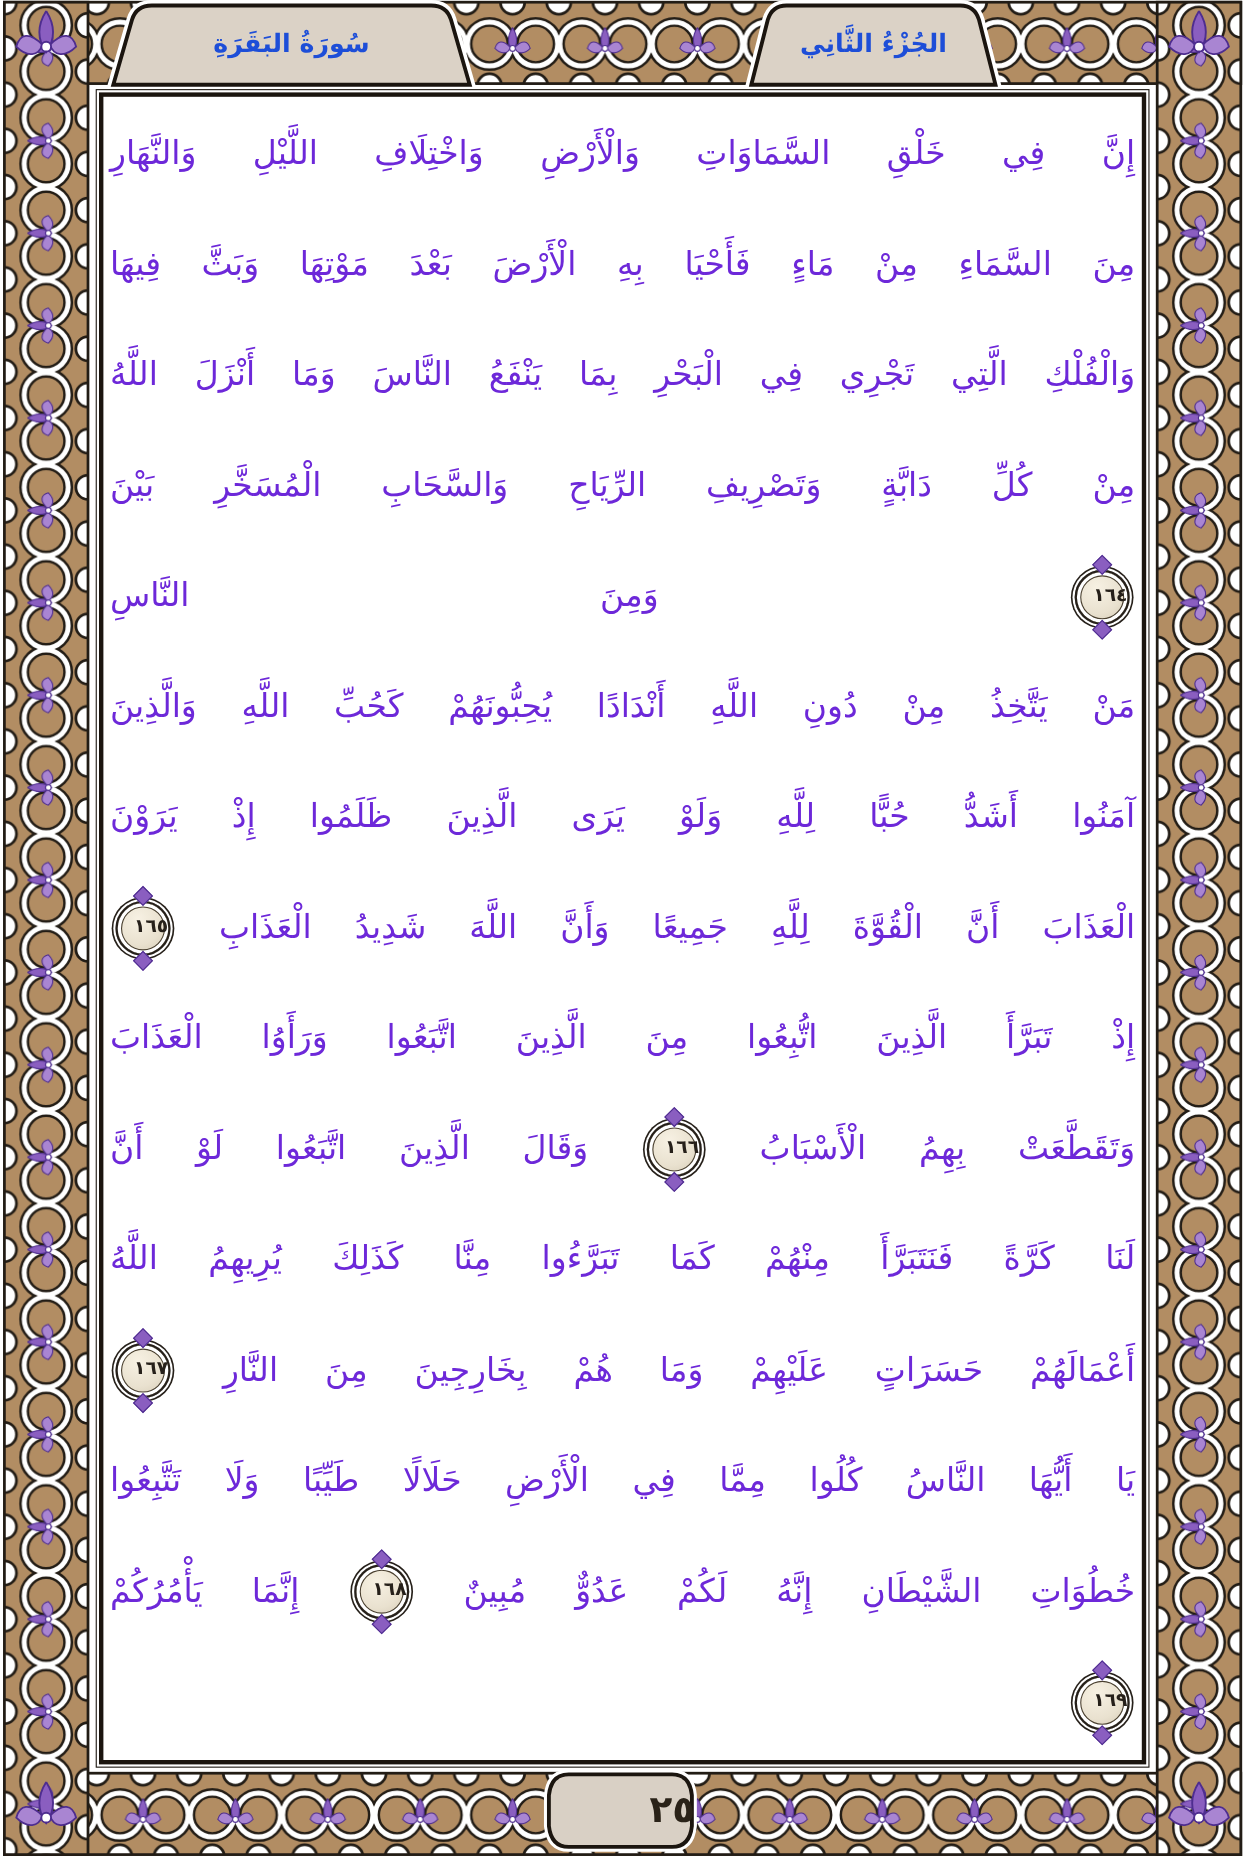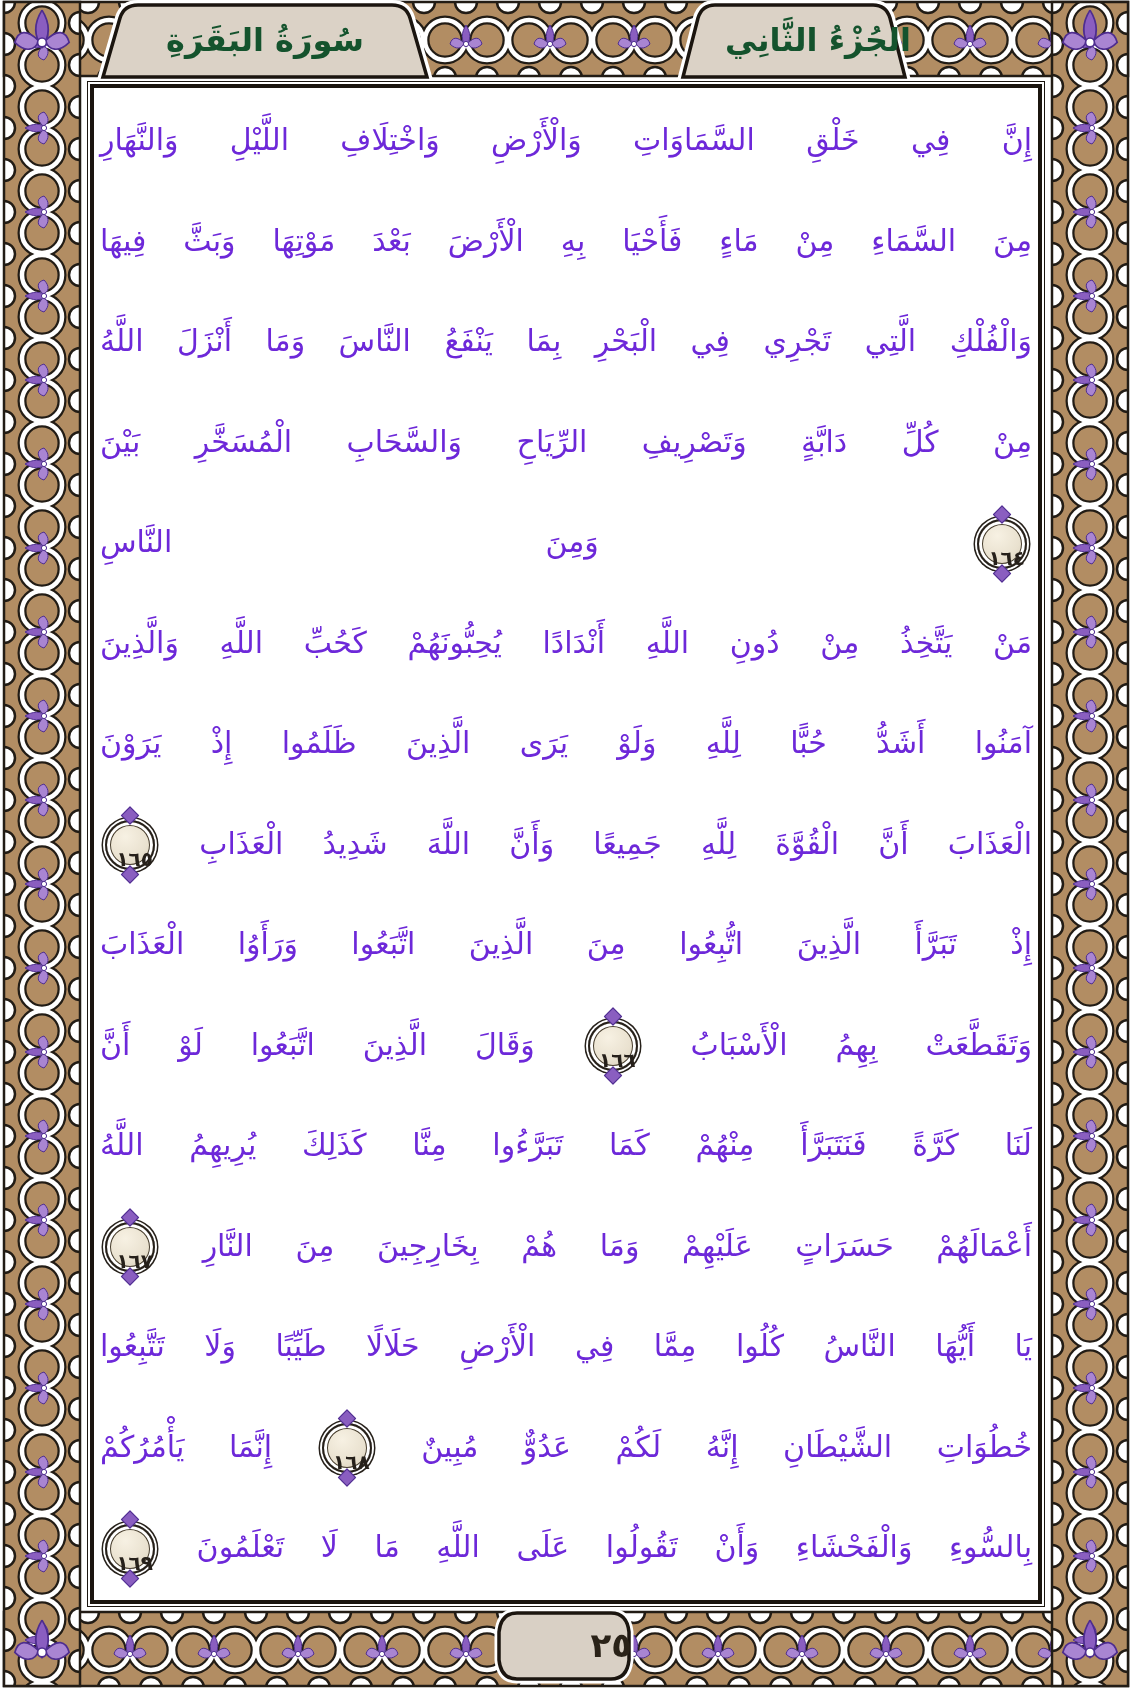--- a/index.html
+++ b/index.html
@@ -4,26 +4,26 @@
 <style>
   html,body{margin:0;padding:0;background:#ffffff;}
   #mushaf-page{
     position:relative;width:1132px;height:1690px;background:#ffffff;
     overflow:hidden;font-family:"DejaVu Sans", sans-serif;
   }
   #frame-svg{position:absolute;left:0;top:0;width:1132px;height:1690px;}
 
   
   .panel-label{
-    position:absolute;text-align:center;color:#14532d;font-weight:bold;
-    font-size:32px;line-height:64px;height:64px;direction:rtl;
+    position:absolute;text-align:center;color:#1d4ed8;font-weight:bold;
+    font-size:23px;line-height:64px;height:64px;direction:rtl;
     font-family:"DejaVu Sans", sans-serif;letter-spacing:0;
   }
   #surah-label{left:103px;top:8px;width:324px;}
-  #juz-label{left:683px;top:8px;width:222px;padding-left:24px;}
+  #juz-label{left:683px;top:8px;width:222px;}
 
   
   #text-frame{
     position:absolute;left:90px;top:84px;width:952px;height:1520px;
     box-sizing:border-box;border:4px solid #1b150f;
     outline:1.5px solid #1b150f;outline-offset:2px;background:#ffffff;
   }
 
   
   #quran-text-area{
@@ -39,21 +39,21 @@
 
   
   .verse-marker{
     display:inline-block;width:46px;height:46px;border-radius:50%;
     background:radial-gradient(circle at 40% 32%, #f7f1e3 0%, #e9e1cf 55%, #cfc5ae 100%);
     border:2px solid #26201a;
     box-shadow:0 0 0 2px #ffffff, 0 0 0 3.5px #26201a, inset 0 0 0 3px #ffffff, inset 0 0 0 4px #4a4030;
     vertical-align:middle;position:relative;margin:0 5px;text-align:center;
   }
   .verse-num{
-    display:block;line-height:42px;font-size:20px;font-weight:bold;color:#26201a;margin-top:16px;
+    display:block;line-height:42px;font-size:17px;font-weight:bold;color:#26201a;
   }
   .verse-marker::before,.verse-marker::after{
     content:"";position:absolute;left:50%;width:11px;height:11px;background:#8a5ec0;
     border:1.5px solid #4e2d8f;transform:translateX(-50%) rotate(45deg);
   }
   .verse-marker::before{top:-13px;}
   .verse-marker::after{bottom:-13px;}
 
   
   #page-number{
@@ -151,17 +151,17 @@
       <div class="quran-line"> <span class="verse-marker"><span class="verse-num">١٦٤</span></span> <span class="ayah-text">وَمِنَ النَّاسِ</span></div>
       <div class="quran-line"><span class="ayah-text">مَنْ يَتَّخِذُ مِنْ دُونِ اللَّهِ أَنْدَادًا يُحِبُّونَهُمْ كَحُبِّ اللَّهِ وَالَّذِينَ</span></div>
       <div class="quran-line"><span class="ayah-text">آمَنُوا أَشَدُّ حُبًّا لِلَّهِ وَلَوْ يَرَى الَّذِينَ ظَلَمُوا إِذْ يَرَوْنَ</span></div>
       <div class="quran-line"><span class="ayah-text">الْعَذَابَ أَنَّ الْقُوَّةَ لِلَّهِ جَمِيعًا وَأَنَّ اللَّهَ شَدِيدُ الْعَذَابِ</span> <span class="verse-marker"><span class="verse-num">١٦٥</span></span></div>
       <div class="quran-line"><span class="ayah-text">إِذْ تَبَرَّأَ الَّذِينَ اتُّبِعُوا مِنَ الَّذِينَ اتَّبَعُوا وَرَأَوُا الْعَذَابَ</span></div>
       <div class="quran-line"><span class="ayah-text">وَتَقَطَّعَتْ بِهِمُ الْأَسْبَابُ</span> <span class="verse-marker"><span class="verse-num">١٦٦</span></span> <span class="ayah-text">وَقَالَ الَّذِينَ اتَّبَعُوا لَوْ أَنَّ</span></div>
       <div class="quran-line"><span class="ayah-text">لَنَا كَرَّةً فَنَتَبَرَّأَ مِنْهُمْ كَمَا تَبَرَّءُوا مِنَّا كَذَلِكَ يُرِيهِمُ اللَّهُ</span></div>
       <div class="quran-line"><span class="ayah-text">أَعْمَالَهُمْ حَسَرَاتٍ عَلَيْهِمْ وَمَا هُمْ بِخَارِجِينَ مِنَ النَّارِ</span> <span class="verse-marker"><span class="verse-num">١٦٧</span></span></div>
       <div class="quran-line"><span class="ayah-text">يَا أَيُّهَا النَّاسُ كُلُوا مِمَّا فِي الْأَرْضِ حَلَالًا طَيِّبًا وَلَا تَتَّبِعُوا</span></div>
       <div class="quran-line"><span class="ayah-text">خُطُوَاتِ الشَّيْطَانِ إِنَّهُ لَكُمْ عَدُوٌّ مُبِينٌ</span> <span class="verse-marker"><span class="verse-num">١٦٨</span></span> <span class="ayah-text">إِنَّمَا يَأْمُرُكُمْ</span></div>
-      <div class="quran-line"><span class="ayah-text">بِالسُّوءِ وَالْفَحْشَاءِ وَأَنْ تَقُولُوا عَلَى اللَّهِ مَا لَا تَعْلَمُونَ</span> <span class="verse-marker"><span class="verse-num">١٦٩</span></span></div>
+      <div class="quran-line"> <span class="verse-marker"><span class="verse-num">١٦٩</span></span></div>
     </div>
 
   <div id="page-number">٢٥</div>
 </div>
 
 </body></html>

